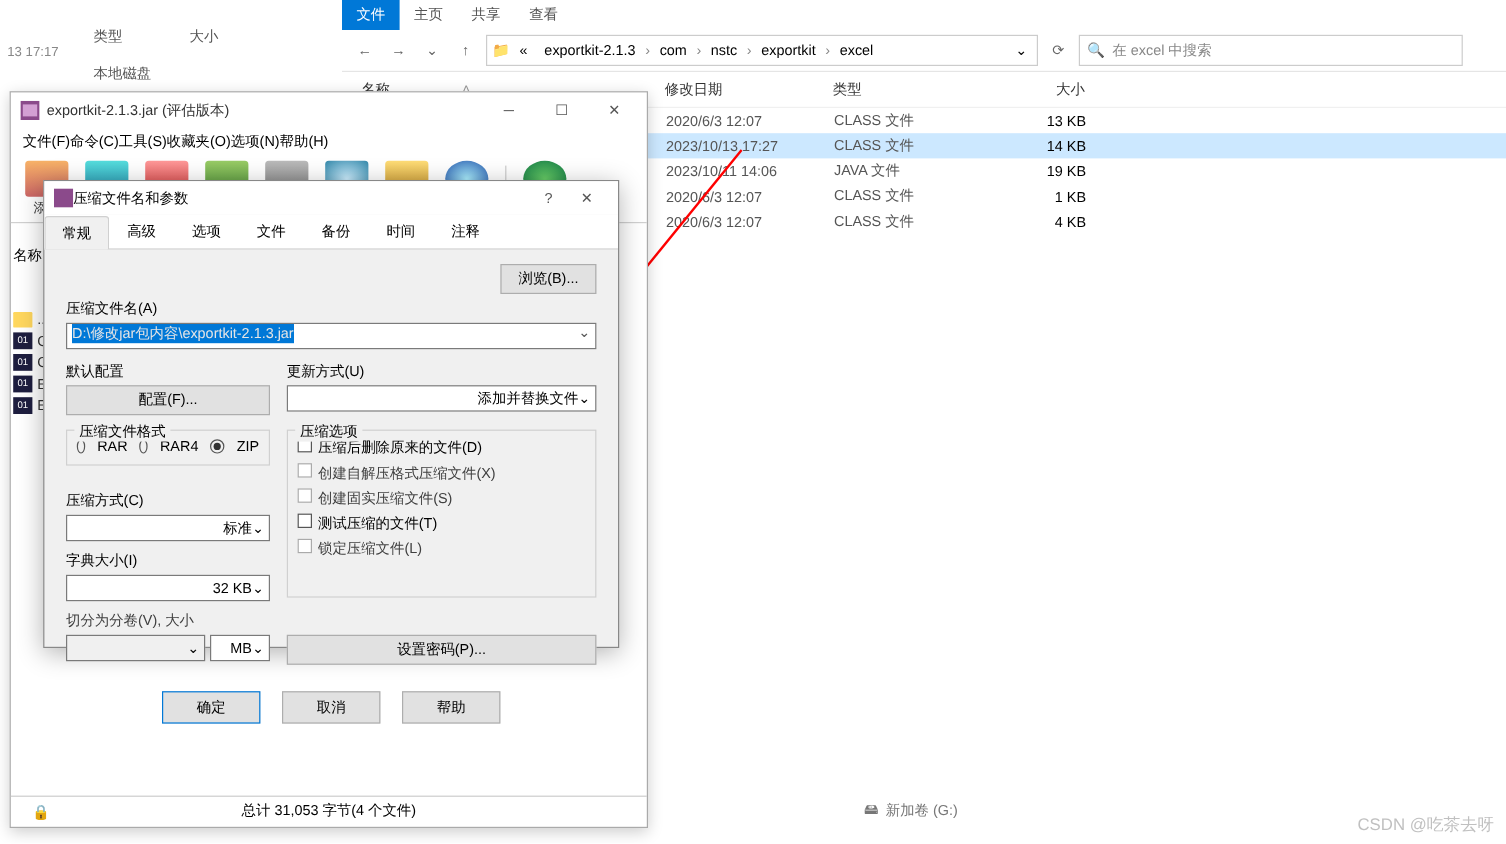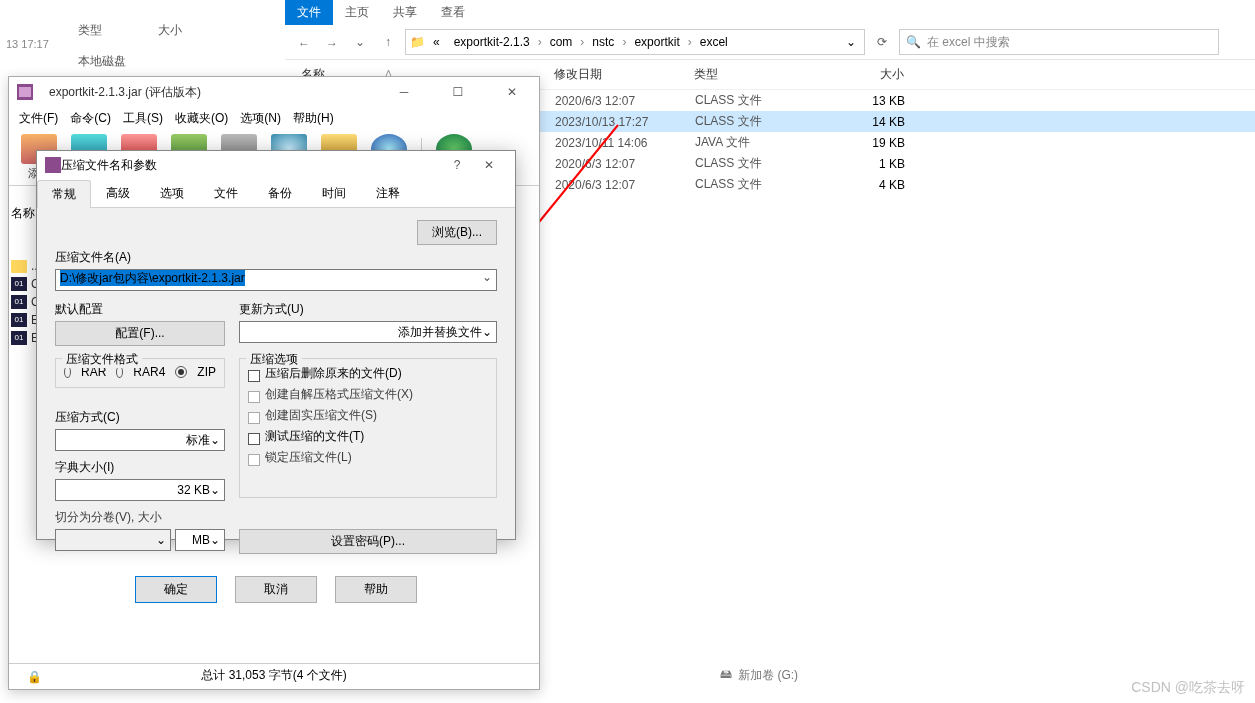--- a/index.html
+++ b/index.html
@@ -46,26 +46,26 @@
 
 .winrar { position: absolute; left: 8px; top: 76px; width: 532px; height: 614px; background: #fff; border: 1px solid #aaa; box-shadow: 0 3px 12px rgba(0,0,0,0.2); }
 
 
 .behind-frag { position: absolute; font-size: 12px; color: #555; }
 .frag1 { left: 78px; top: 22px; }
 .frag2 { left: 158px; top: 22px; }
 .frag3 { left: 6px; top: 38px; color: #888; font-size: 11px; }
 .frag4 { left: 78px; top: 53px; }
 
-.winrar-title { display: flex; align-items: center; height: 30px; padding: 0 8px; gap: 16px; }
+.winrar-title { display: flex; align-items: center; height: 30px; padding: 0 8px; gap: 6px; }
 .winrar-icon { width: 16px; height: 16px; }
 .title-text { flex: 1; font-size: 12px; color: #333; }
 .win-btn { width: 38px; height: 22px; display: flex; align-items: center; justify-content: center; color: #555; }
 
-.winrar-menu { display: flex; gap: 12px; padding: 3px 10px; font-size: 12px; }
+.winrar-menu { display: flex; gap: 0; padding: 3px 10px; font-size: 12px; }
 .winrar-toolbar { display: flex; padding: 4px 6px; gap: 2px; border-bottom: 1px solid #d0d0d0; }
 .tb-item { width: 48px; text-align: center; font-size: 11px; color: #333; }
 .tb-icon { width: 36px; height: 30px; margin: 0 auto 2px; border-radius: 3px; }
 .tb-divider { width: 1px; background: #ccc; margin: 4px 6px; }
 
 .winrar-files { position: absolute; left: 2px; top: 180px; font-size: 12px; color: #333; }
 .winrar-files .row { display: flex; align-items: center; gap: 4px; height: 18px; }
 .folder-icon { width: 16px; height: 13px; background: #ffd75e; border-radius: 1px; }
 .cls-box { width: 16px; height: 14px; background: #1e1e3f; color: #fff; font-size: 8px; text-align: center; line-height: 14px; }
 .side-name { position: absolute; left: 2px; top: 128px; font-size: 12px; }
@@ -81,34 +81,34 @@
 .dlg-tab { padding: 5px 14px; border: 1px solid transparent; border-bottom: none; font-size: 12px; }
 .dlg-tab.active { background: #f0f0f0; border-color: #d0d0d0; border-radius: 3px 3px 0 0; position: relative; top: 1px; }
 
 .dlg-body { padding: 12px 18px; }
 .dlg-row { margin-bottom: 10px; }
 .label { font-size: 12px; margin-bottom: 3px; display: block; }
 .browse-row { display: flex; justify-content: flex-end; margin-bottom: 4px; }
 .btn { border: 1px solid #adadad; background: #e1e1e1; padding: 3px 14px; font-size: 12px; cursor: pointer; }
 .btn.primary { border-color: #0078d7; }
 .archive-input { width: 100%; border: 1px solid #7a7a7a; height: 22px; padding: 0 4px; background: #fff; }
-.archive-input .sel { background: #0078d7; color: #000000; padding: 1px 0; }
+.archive-input .sel { background: #0078d7; color: #e5e5e5; padding: 1px 0; }
 .archive-input .dd { float: right; color: #555; }
 
 .two-col { display: flex; gap: 14px; }
 .col-left { width: 170px; }
 .col-right { flex: 1; }
 .select { width: 100%; border: 1px solid #7a7a7a; background: #fff; height: 22px; padding: 0 4px; display: flex; align-items: center; justify-content: flex-end; }
 
 .fieldset { border: 1px solid #d0d0d0; padding: 6px 8px 8px; margin-bottom: 21px; position: relative; }
 .fieldset .legend { position: absolute; top: -8px; left: 6px; background: #f0f0f0; padding: 0 4px; font-size: 12px; }
 .radio-row { display: flex; gap: 10px; font-size: 12px; align-items: center; }
 .radio { width: 12px; height: 12px; border: 1px solid #555; border-radius: 50%; display: inline-block; }
 .radio.checked::after { content: ""; display: block; width: 6px; height: 6px; background: #333; border-radius: 50%; margin: 2px; }
-.checkbox-row { display: flex; align-items: flex-end; gap: 5px; font-size: 12px; margin-bottom: 4px; }
+.checkbox-row { display: flex; align-items: flex-start; gap: 5px; font-size: 12px; margin-bottom: 4px; }
 .cb { width: 12px; height: 12px; border: 1px solid #555; background: #fff; }
 .cb.disabled { border-color: #aaa; }
 .disabled-text { color: #404040; }
 
 .dlg-footer { display: flex; justify-content: center; gap: 18px; padding: 10px 0 14px; }
 .dlg-footer .btn { padding: 4px 28px; }
 
 .winrar-status { position: absolute; bottom: 2px; left: 0; right: 0; border-top: 1px solid #ccc; padding: 3px 10px; font-size: 12px; text-align: center; }
 .lock-icon { position: absolute; bottom: 5px; left: 18px; }
 

